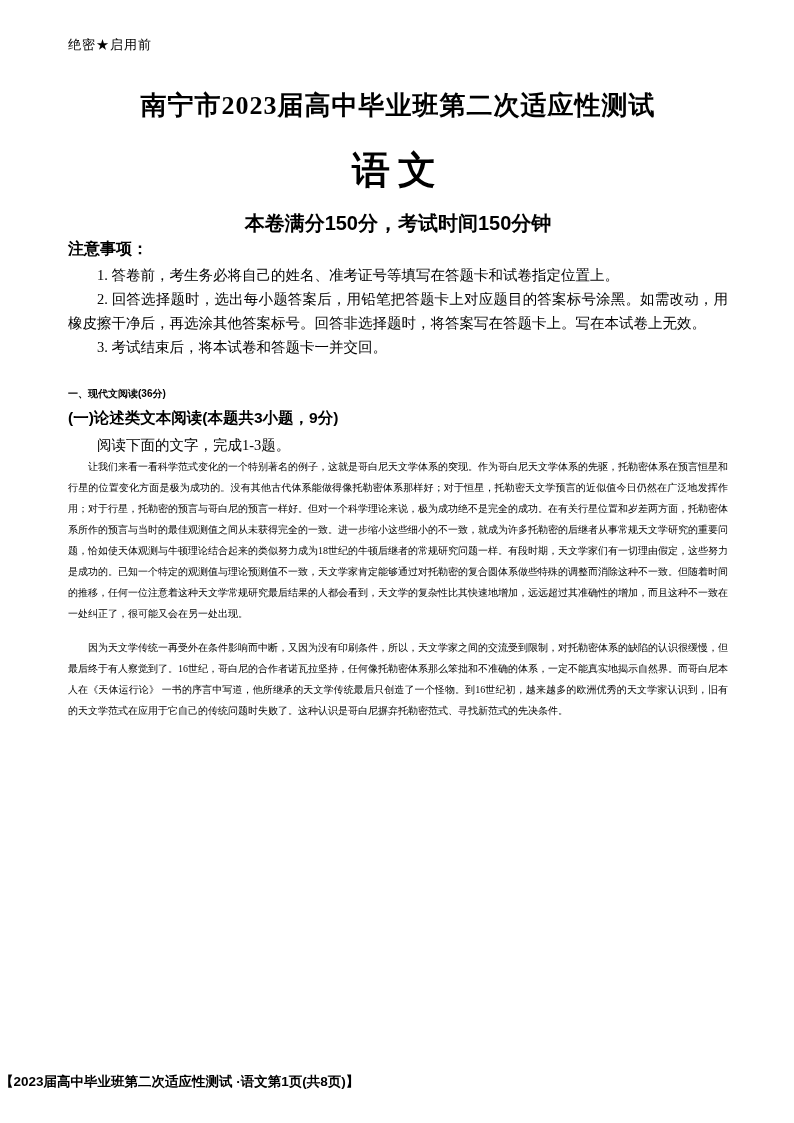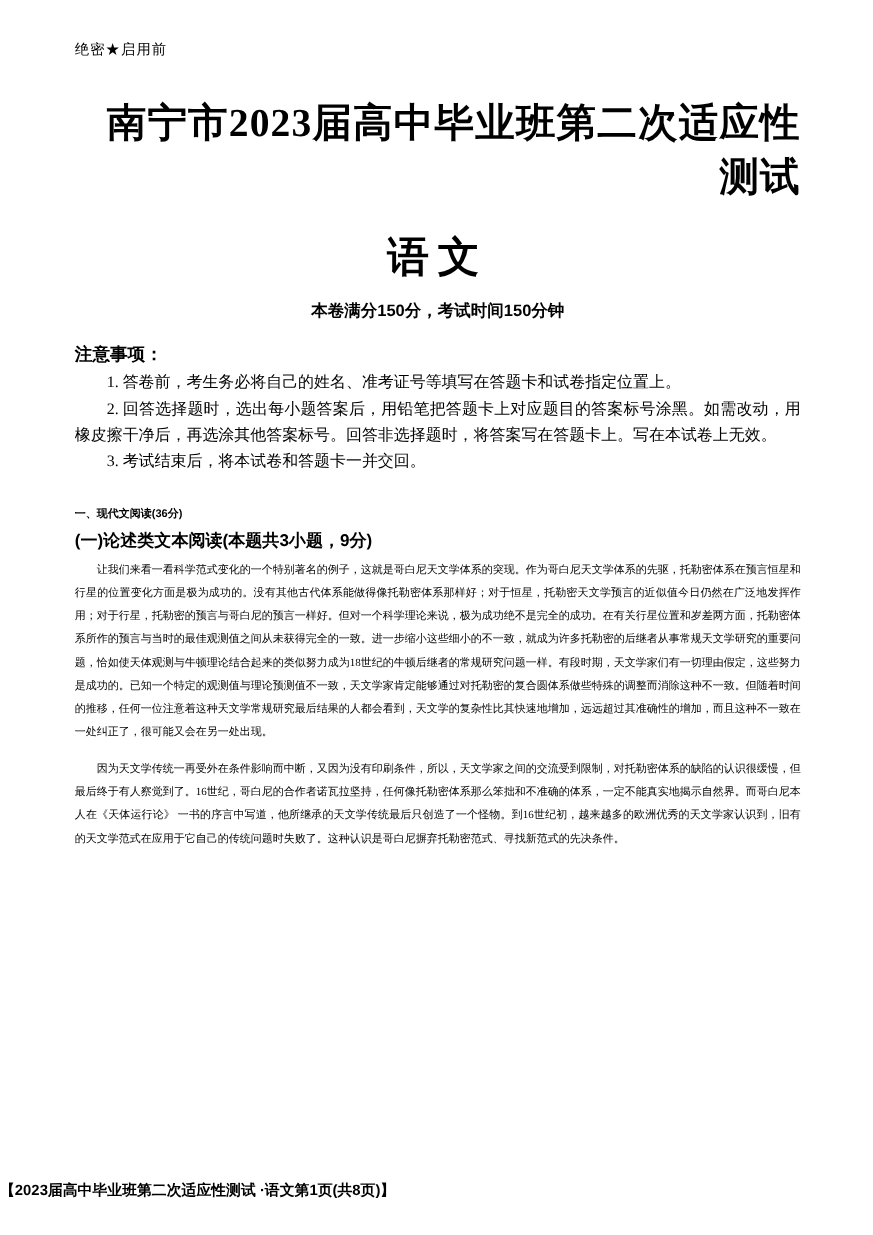--- a/index.html
+++ b/index.html
@@ -16,42 +16,42 @@
     overflow: hidden;
   }
 
   .classified {
     font-size: 13px;
     letter-spacing: 1px;
     margin-bottom: 34px;
   }
 
   .title {
-    text-align: right;
-    font-size: 36px;
+    text-align: center;
+    font-size: 26px;
     font-weight: bold;
     letter-spacing: 1px;
     margin-bottom: 22px;
     font-family: "Liberation Serif", "DejaVu Serif", serif;
   }
 
   .subject {
     text-align: center;
     font-size: 38px;
     font-weight: bold;
     letter-spacing: 8px;
     margin-bottom: 14px;
   }
 
   .exam-info {
     text-align: center;
-    font-size: 15px;
+    font-size: 20px;
     font-weight: bold;
     font-family: "Liberation Sans", "DejaVu Sans", sans-serif;
-    margin-bottom: 20px;
+    margin-bottom: 2px;
   }
 
   .notice-heading {
     font-size: 16px;
     font-weight: bold;
     font-family: "Liberation Sans", "DejaVu Sans", sans-serif;
     margin-bottom: 3px;
   }
 
   .notice p {
@@ -121,20 +121,21 @@
     <div class="notice-heading">注意事项：</div>
     <p>1. 答卷前，考生务必将自己的姓名、准考证号等填写在答题卡和试卷指定位置上。</p>
     <p>2. 回答选择题时，选出每小题答案后，用铅笔把答题卡上对应题目的答案标号涂黑。如需改动，用橡皮擦干净后，再选涂其他答案标号。回答非选择题时，将答案写在答题卡上。写在本试卷上无效。</p>
     <p>3. 考试结束后，将本试卷和答题卡一并交回。</p>
   </div>
 
   <div class="section-heading">一、现代文阅读(36分)</div>
 
   <div class="subsection-heading">(一)论述类文本阅读(本题共3小题，9分)</div>
 
+  <p class="instruction">阅读下面的文字，完成1-3题。</p>
 
   <div class="reading-passage">
     <p class="body-para">让我们来看一看科学范式变化的一个特别著名的例子，这就是哥白尼天文学体系的突现。作为哥白尼天文学体系的先驱，托勒密体系在预言恒星和行星的位置变化方面是极为成功的。没有其他古代体系能做得像托勒密体系那样好；对于恒星，托勒密天文学预言的近似值今日仍然在广泛地发挥作用；对于行星，托勒密的预言与哥白尼的预言一样好。但对一个科学理论来说，极为成功绝不是完全的成功。在有关行星位置和岁差两方面，托勒密体系所作的预言与当时的最佳观测值之间从未获得完全的一致。进一步缩小这些细小的不一致，就成为许多托勒密的后继者从事常规天文学研究的重要问题，恰如使天体观测与牛顿理论结合起来的类似努力成为18世纪的牛顿后继者的常规研究问题一样。有段时期，天文学家们有一切理由假定，这些努力是成功的。已知一个特定的观测值与理论预测值不一致，天文学家肯定能够通过对托勒密的复合圆体系做些特殊的调整而消除这种不一致。但随着时间的推移，任何一位注意着这种天文学常规研究最后结果的人都会看到，天文学的复杂性比其快速地增加，远远超过其准确性的增加，而且这种不一致在一处纠正了，很可能又会在另一处出现。</p>
     <p class="body-para">因为天文学传统一再受外在条件影响而中断，又因为没有印刷条件，所以，天文学家之间的交流受到限制，对托勒密体系的缺陷的认识很缓慢，但最后终于有人察觉到了。16世纪，哥白尼的合作者诺瓦拉坚持，任何像托勒密体系那么笨拙和不准确的体系，一定不能真实地揭示自然界。而哥白尼本人在《天体运行论》 一书的序言中写道，他所继承的天文学传统最后只创造了一个怪物。到16世纪初，越来越多的欧洲优秀的天文学家认识到，旧有的天文学范式在应用于它自己的传统问题时失败了。这种认识是哥白尼摒弃托勒密范式、寻找新范式的先决条件。</p>
   </div>
 
   <div class="footer">【2023届高中毕业班第二次适应性测试 ·语文第1页(共8页)】</div>
 
 </div>
 

